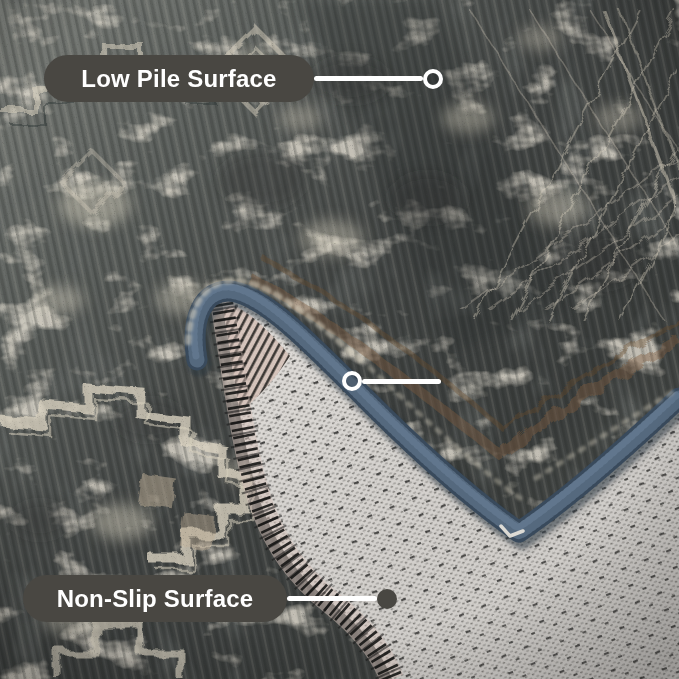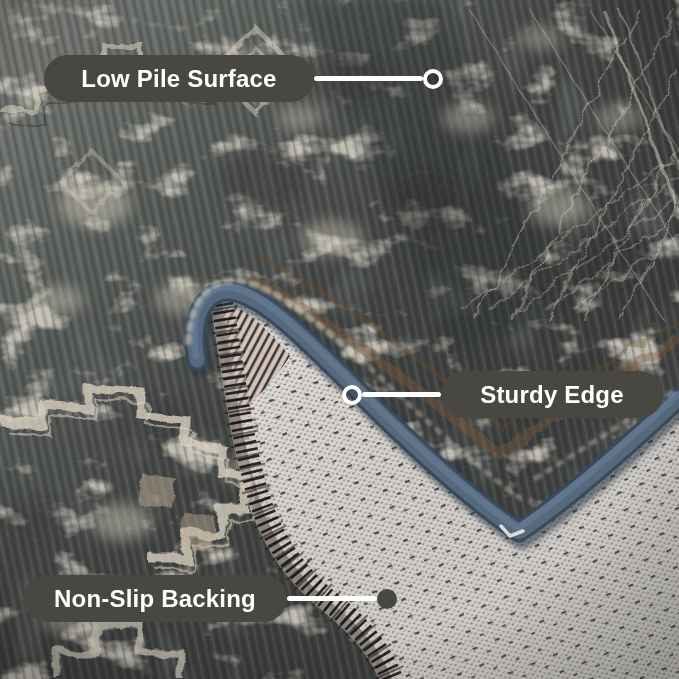--- a/index.html
+++ b/index.html
@@ -217,26 +217,23 @@
     <div class="pill">
       <span>Low Pile Surface</span>
     </div>
     <div class="cline"></div>
     <div class="ring"></div>
   </div>
 
   <div class="callout c2">
     <div class="ring"></div>
     <div class="cline"></div>
-    <div class="pill">
-      <span>Sturdy Edge</span>
-    </div>
   </div>
 
   <div class="callout c3">
     <div class="pill">
-      <span>Non-Slip Backing</span>
+      <span>Non-Slip Surface</span>
     </div>
     <div class="cline"></div>
     <div class="cdot"></div>
   </div>
 
 </div>
 
 </body></html>

